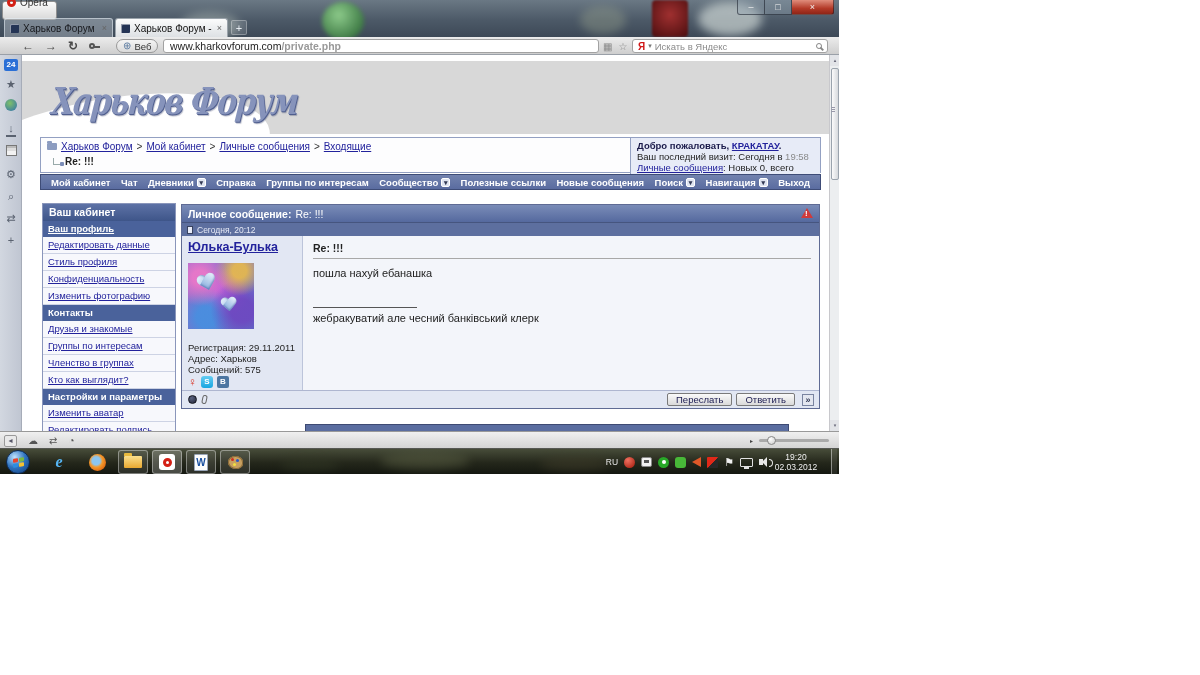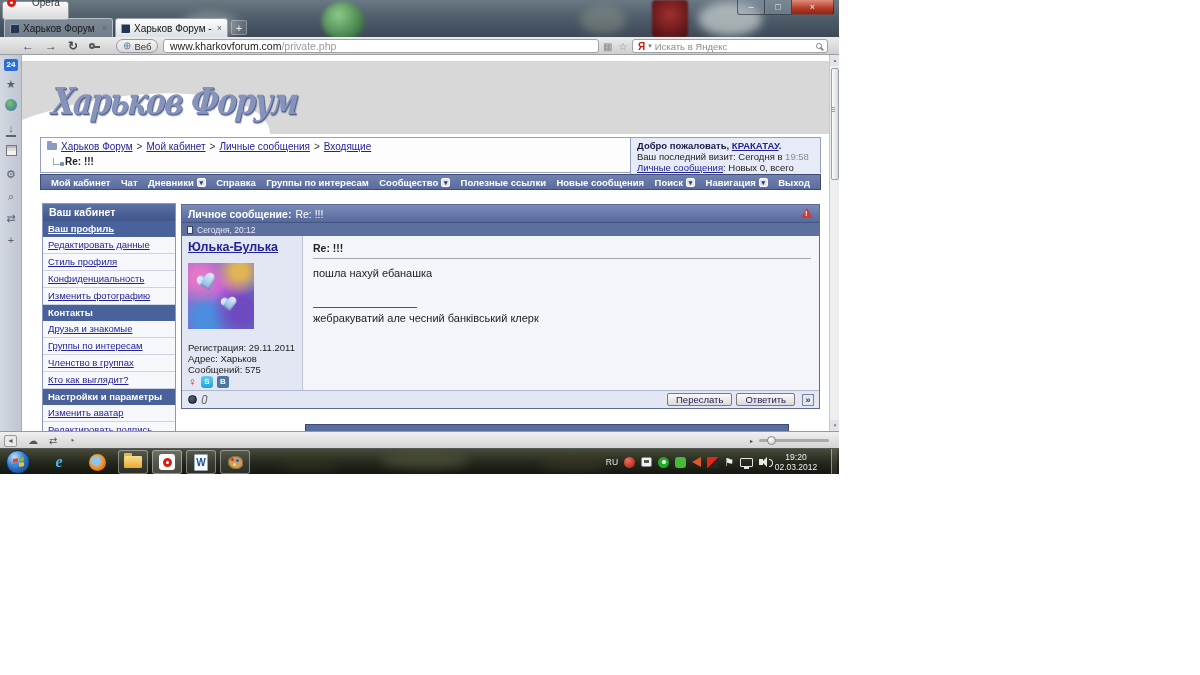--- a/index.html
+++ b/index.html
@@ -10,21 +10,21 @@
 
   
   .glass { position:absolute; left:0; top:0; width:839px; height:37px;
     background:linear-gradient(180deg,#6a7884 0%,#4c5967 55%,#3d4957 100%); overflow:hidden; }
   .blob { position:absolute; border-radius:50%; filter:blur(4px); }
   .blob.b1 { left:180px; top:12px; width:60px; height:28px; background:#aeb9b3; opacity:.45; }
   .blob.b2 { left:322px; top:2px;  width:42px; height:38px; background:radial-gradient(circle at 40% 35%,#90d08c,#1e5c28); filter:blur(2px); opacity:.95; }
   .blob.b3 { left:652px; top:0;    width:36px; height:37px; background:radial-gradient(circle at 50% 40%,#a03030,#4a0d0e); filter:blur(1px); border-radius:4px; }
   .blob.b4 { left:698px; top:2px;  width:64px; height:34px; background:#cdd6d4; opacity:.7; filter:blur(5px); }
   .blob.b5 { left:580px; top:6px;  width:46px; height:28px; background:#96a08c; opacity:.4; }
-  .opera-btn { position:absolute; left:2px; top:1px; height:16px; padding:0 8px 17px 4px; display:flex; align-items:center; gap:16px;
+  .opera-btn { position:absolute; left:2px; top:1px; height:16px; padding:0 8px 17px 4px; display:flex; align-items:center; gap:4px;
     background:linear-gradient(#fbfbfb,#d9d9d9); border:1px solid #8f8f8f; border-radius:3px; font-size:10px; color:#333; }
   .o-ring { width:9px; height:9px; border:3px solid #d42015; border-radius:50%; }
   .win-controls { position:absolute; right:5px; top:0; display:flex; }
   .wc { height:15px; display:flex; align-items:center; justify-content:center; color:#f2f2f2; font-size:9px;
     background:rgba(150,165,180,.35); border:1px solid rgba(20,25,35,.55); border-top:none; }
   .wc.min { width:28px; border-radius:0 0 0 3px; }
   .wc.max { width:27px; border-left:none; }
   .wc.close { width:42px; border-left:none; border-radius:0 0 3px 0;
     background:linear-gradient(#e08d7c,#b33a28 60%,#8f2517); }
   
@@ -45,21 +45,21 @@
   .nav-btns { position:absolute; left:22px; top:0; height:18px; display:flex; align-items:center; gap:11px; color:#4a4a4a; }
   .nav-glyph { font-size:12px; font-weight:bold; line-height:12px; }
   .wand { width:6px; height:6px; border:2px solid #555; border-radius:50%; position:relative; }
   .wand::after { content:""; position:absolute; right:-7px; top:1px; width:7px; height:2px; background:#555; }
   .web-btn { position:absolute; left:116px; top:2px; height:14px; padding:0 6px; display:flex; align-items:center; gap:3px;
     background:linear-gradient(#f4f4f4,#dadada); border:1px solid #999; border-radius:8px; font-size:9.5px; color:#333; }
   .web-globe { color:#5a7aa0; font-size:10px; line-height:10px; }
   .url-field { position:absolute; left:163px; top:2px; width:436px; height:14px; background:#fff; border:1px solid #a2a2a2;
     border-radius:3px; display:flex; align-items:center; padding:0 6px; font-size:10.5px; }
   .url-domain { color:#222; }
-  .url-path { color:#999; }
+  .url-path { color:#999;font-weight:bold; }
   .addr-icons { position:absolute; left:603px; top:2px; display:flex; gap:6px; align-items:center; height:14px; color:#8a8a8a; font-size:10px; }
   .search-field { position:absolute; left:632px; top:2px; width:196px; height:14px; background:#fff; border:1px solid #a2a2a2;
     border-radius:3px; display:flex; align-items:center; gap:3px; padding:0 5px; }
   .ya { color:#d01818; font-weight:bold; font-size:10px; }
   .caret { color:#777; font-size:7px; }
   .search-input { border:none; outline:none; flex:1; font-size:9.5px; color:#555; background:transparent; font-family:"Liberation Sans",sans-serif; }
   .search-input::placeholder { color:#8b8b8b; }
   .lens { width:6px; height:6px; border:1.5px solid #888; border-radius:50%; position:relative; flex:0 0 auto; }
   .lens::after { content:""; position:absolute; width:4px; height:1.5px; background:#888; transform:rotate(45deg); right:-3px; bottom:-1px; }
 

